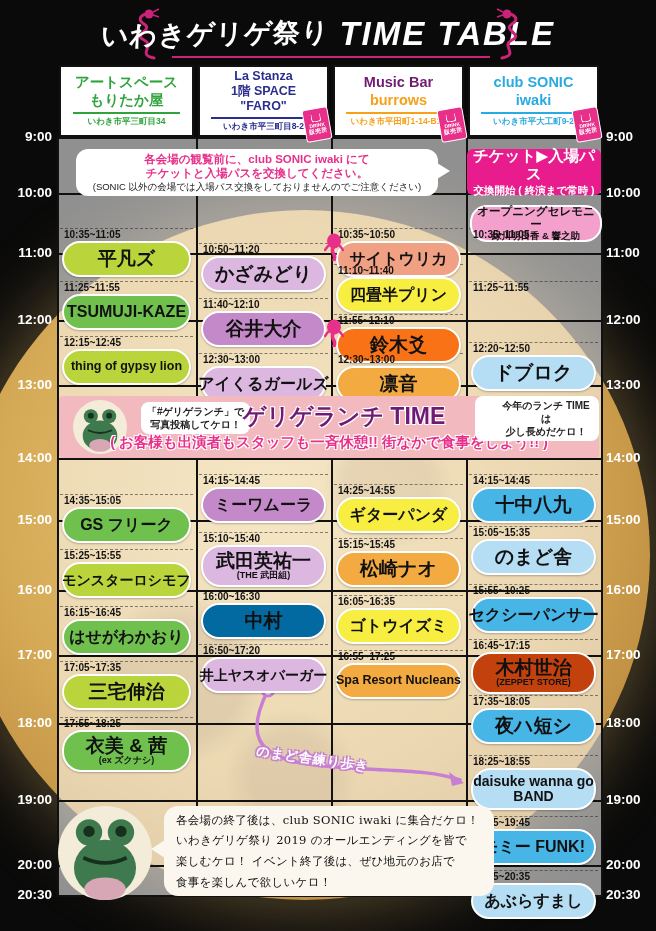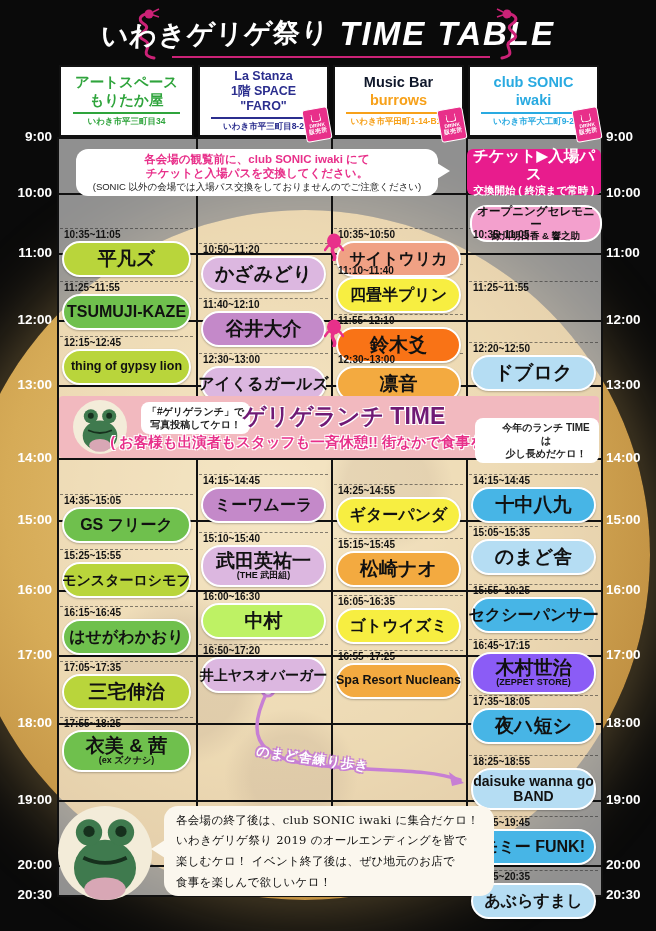--- a/index.html
+++ b/index.html
@@ -65,21 +65,21 @@
   #ticket-box .l2{font-size:10.5px;font-weight:bold;line-height:1.3;}
   #opening-pill{position:absolute;left:470px;top:205px;width:128px;height:33px;background:#f3a0cd;border:2px solid #fff;border-radius:17px;z-index:5;
     display:flex;flex-direction:column;align-items:center;justify-content:center;color:#111;text-align:center;}
   #opening-pill .o1{font-size:11.5px;font-weight:bold;line-height:1.15;}
   #opening-pill .o2{font-size:9.5px;font-weight:bold;line-height:1.15;}
   
   #lunch{position:absolute;left:59px;top:396px;width:540px;height:62px;background:#f2b9bf;border-radius:4px;z-index:6;}
   #lunch-frog{position:absolute;left:14px;top:4px;width:54px;height:54px;border-radius:50%;background:#f3ecd9;overflow:hidden;}
   .lunch-bubble{position:absolute;background:#fff;border-radius:8px;padding:3px 6px;font-size:10px;font-weight:bold;color:#222;line-height:1.3;text-align:center;}
   #lunch-bubble-left{left:82px;top:6px;}
-  #lunch-bubble-right{left:416px;top:22px;padding-left:24px;}
+  #lunch-bubble-right{left:416px;top:0;padding-left:24px;}
   #lunch-title{position:absolute;left:160px;top:5px;width:250px;text-align:center;color:#701a75;font-size:23px;font-weight:bold;
     text-shadow:-1px -1px 0 #fff,1px -1px 0 #fff,-1px 1px 0 #fff,1px 1px 0 #fff;}
   #lunch-subtitle{position:absolute;left:20px;top:37px;width:500px;text-align:center;color:#e8308a;font-size:14.5px;font-weight:bold;
     text-shadow:-1px -1px 0 #fff,1px -1px 0 #fff,-1px 1px 0 #fff,1px 1px 0 #fff;white-space:nowrap;}
   
   #parade-svg{position:absolute;left:220px;top:668px;z-index:4;}
   #parade-label{position:absolute;left:256px;top:750px;z-index:4;transform:rotate(8deg);color:#fff;font-size:13px;font-weight:bold;letter-spacing:1px;
     text-shadow:-1.5px -1.5px 0 #c77fd4,1.5px -1.5px 0 #c77fd4,-1.5px 1.5px 0 #c77fd4,1.5px 1.5px 0 #c77fd4;}
   
   #closing-frog{position:absolute;left:58px;top:806px;width:94px;height:94px;border-radius:50%;background:#f3ecd9;overflow:hidden;z-index:6;}
@@ -232,21 +232,21 @@
     <div class="venue-name" style="color: rgb(43, 46, 142); font-size: 12.5px;">"FARO"</div>
     <div class="venue-underline" style="background: rgb(43, 46, 142);"></div>
     <div class="venue-address" style="color: rgb(43, 46, 142);">いわき市平三町目8-2</div>
     <div class="drink-badge">
       <div class="drink-cup"></div>
       <div class="drink-t1">DRINK</div>
       <div class="drink-t2">販売所</div>
     </div>
   </div>
 <div class="venue-box" style="left: 333px; width: 127px;">
-    <div class="venue-name" style="color: #0f172a; font-size: 14.5px;">Music Bar</div>
+    <div class="venue-name" style="color: #701a75; font-size: 14.5px;">Music Bar</div>
     <div class="venue-name" style="color: rgb(247, 161, 26); font-size: 14.5px;">burrows</div>
     <div class="venue-underline" style="background: rgb(247, 161, 26);"></div>
     <div class="venue-address" style="color: rgb(247, 161, 26);">いわき市平田町1-14-B1F</div>
     <div class="drink-badge">
       <div class="drink-cup"></div>
       <div class="drink-t1">DRINK</div>
       <div class="drink-t2">販売所</div>
     </div>
   </div>
 <div class="venue-box" style="left: 468px; width: 127px;">
@@ -349,21 +349,21 @@
 <div class="event" style="left: 201px; width: 125px; top: 533px;">
     <div class="ev-time">15:10~15:40</div>
     <div class="pill" style="background: rgb(220, 183, 224); height: 36px;">
       <div class="ev-name" style="font-size: 19px;">武田英祐一</div>
       <div class="ev-sub">(THE 武田組)</div>
     </div>
   </div>
 <div class="dashline" style="left: 199px; width: 129px; top: 590px;"></div>
 <div class="event" style="left: 201px; width: 125px; top: 591px;">
     <div class="ev-time">16:00~16:30</div>
-    <div class="pill" style="background: #bef264; height: 30px;">
+    <div class="pill" style="background: #0369a1; height: 30px;">
       <div class="ev-name" style="font-size: 19px;">中村</div>
     </div>
   </div>
 <div class="dashline" style="left: 199px; width: 129px; top: 644px;"></div>
 <div class="event" style="left: 201px; width: 125px; top: 645px;">
     <div class="ev-time">16:50~17:20</div>
     <div class="pill" style="background: rgb(220, 183, 224); height: 30px;">
       <div class="ev-name" style="font-size: 14px;">井上ヤスオバーガー</div>
     </div>
   </div>
@@ -465,21 +465,21 @@
 <div class="dashline" style="left: 469px; width: 129px; top: 584px;"></div>
 <div class="event" style="left: 471px; width: 125px; top: 585px;">
     <div class="ev-time">15:55~10:25</div>
     <div class="pill" style="background: rgb(71, 181, 230); height: 30px;">
       <div class="ev-name" style="font-size: 16px;">セクシーパンサー</div>
     </div>
   </div>
 <div class="dashline" style="left: 469px; width: 129px; top: 639px;"></div>
 <div class="event" style="left: 471px; width: 125px; top: 640px;">
     <div class="ev-time">16:45~17:15</div>
-    <div class="pill" style="background: #8b5cf6; height: 36px;">
+    <div class="pill" style="background: #c2410c; height: 36px;">
       <div class="ev-name" style="font-size: 19px;">木村世治</div>
       <div class="ev-sub">(ZEPPET STORE)</div>
     </div>
   </div>
 <div class="dashline" style="left: 469px; width: 129px; top: 695px;"></div>
 <div class="event" style="left: 471px; width: 125px; top: 696px;">
     <div class="ev-time">17:35~18:05</div>
     <div class="pill" style="background: rgb(71, 181, 230); height: 30px;">
       <div class="ev-name" style="font-size: 19px;">夜ハ短シ</div>
     </div>

